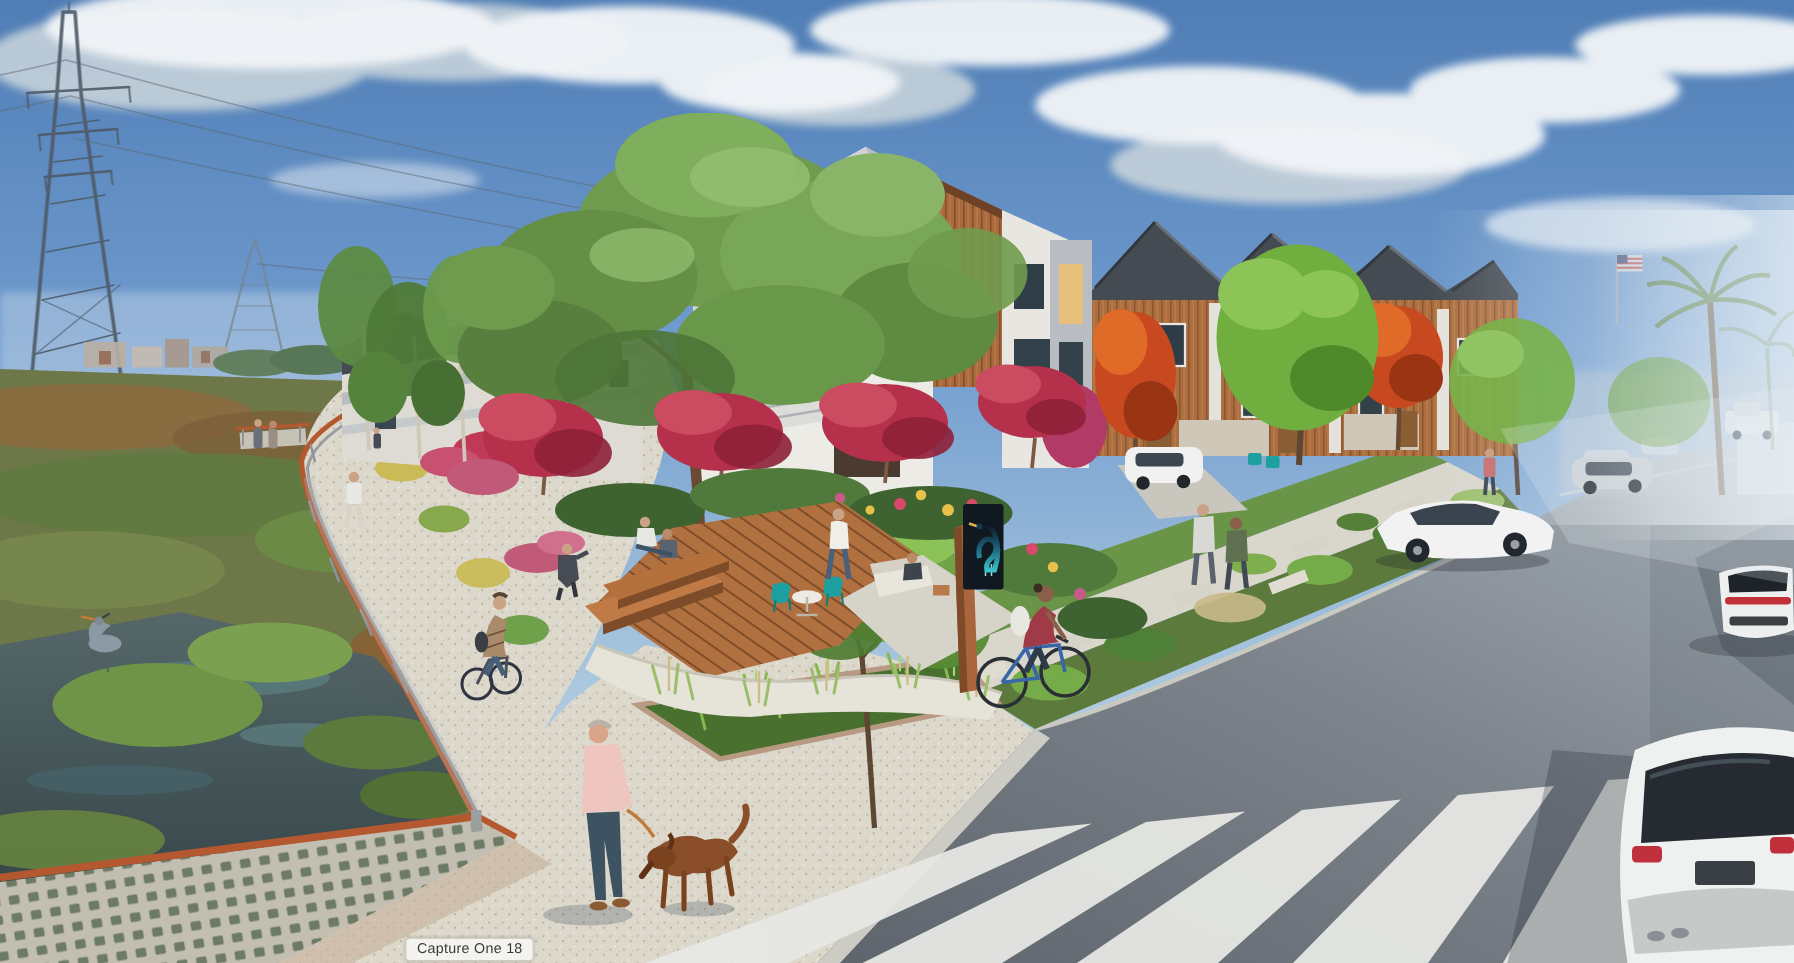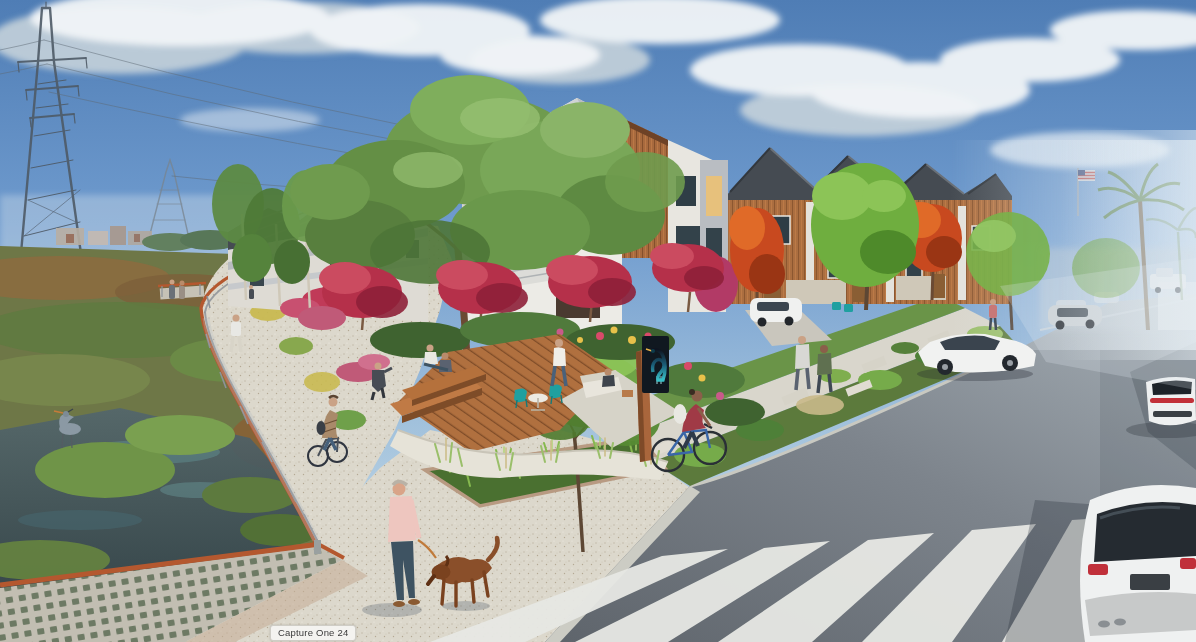--- a/index.html
+++ b/index.html
@@ -654,14 +654,14 @@
       <rect x="844" y="304" width="9" height="8" rx="1.5"></rect>
     </g>
   </g>
 
   <g>
     <polygon points="1000,286 1196,258 1196,390 1046,362" fill="#dfe8ee" opacity="0.25"></polygon>
     <rect x="1060" y="130" width="136" height="230" fill="url(#hazeG)" opacity="0.8"></rect>
   </g>
 </svg>
 
-<div class="watermark">Capture One 24</div>
+<div class="watermark">Capture One 18</div>
 </div>
 
 </body></html>

